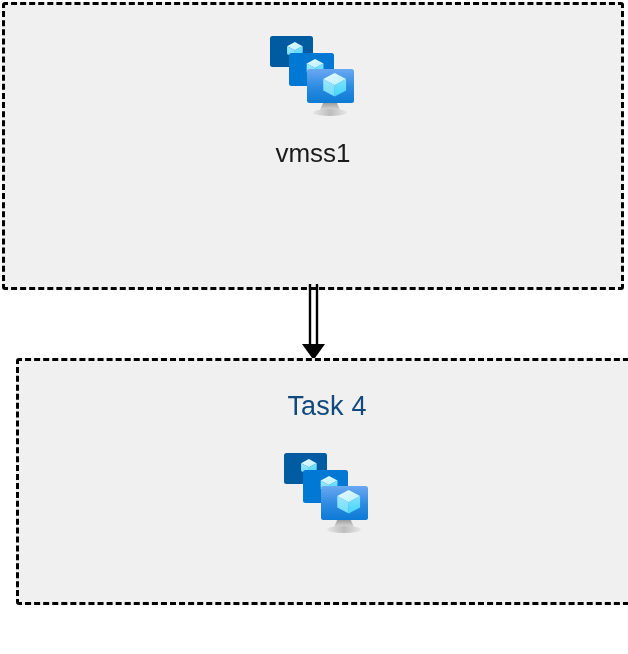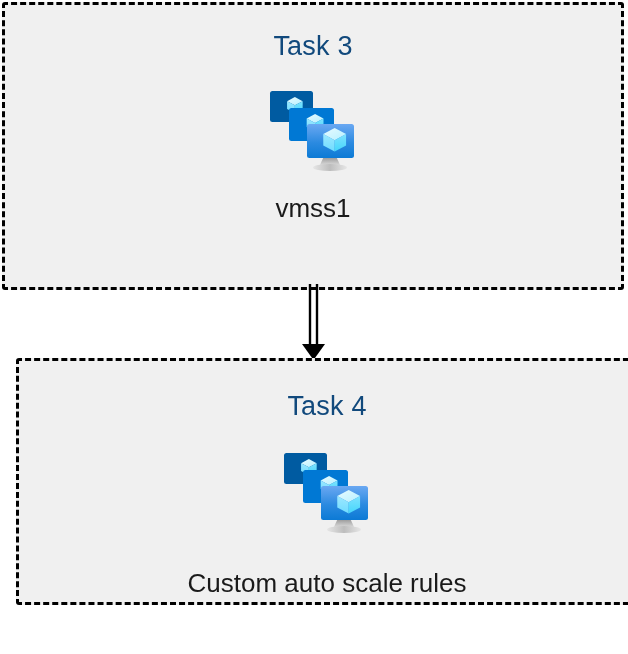--- a/index.html
+++ b/index.html
@@ -85,21 +85,20 @@
     pointer-events: none;
   }
 </style>
 </head>
 <body>
 
 <div class="canvas">
 
   <div class="task-box" id="task-box-3">
 
-    <div class="task-title">Task 3</div>
 
     <svg class="vmss-icon" width="100" height="94" viewBox="0 0 100 94" aria-hidden="true">
       <defs>
         <linearGradient id="frontGrad3" x1="0" y1="0" x2="0" y2="1">
           <stop offset="0" stop-color="#6aa8f2"></stop>
           <stop offset="0.55" stop-color="#2b8ae0"></stop>
           <stop offset="1" stop-color="#0c7ad5"></stop>
         </linearGradient>
         <linearGradient id="cubeTop3" x1="0" y1="0" x2="1" y2="1">
           <stop offset="0" stop-color="#e8fbff"></stop>
@@ -214,18 +213,15 @@
       <ellipse cx="67" cy="83.5" rx="17" ry="3.6" fill="url(#baseGrad4)"></ellipse>
 
       <rect x="44" y="40" width="47" height="34" rx="2.5" fill="url(#frontGrad4)"></rect>
       <g transform="translate(58,44) scale(0.76)">
         <polygon points="18,0 33,8 18,16 3,8" fill="url(#cubeTop4)"></polygon>
         <polygon points="3,8 18,16 18,31 3,23" fill="url(#cubeLeft4)"></polygon>
         <polygon points="33,8 33,23 18,31 18,16" fill="url(#cubeRight4)"></polygon>
       </g>
     </svg>
 
-    <div class="caption">
-      <div>Custom auto scale rules</div>
-    </div>
   </div>
 
 </div>
 
 </body></html>

